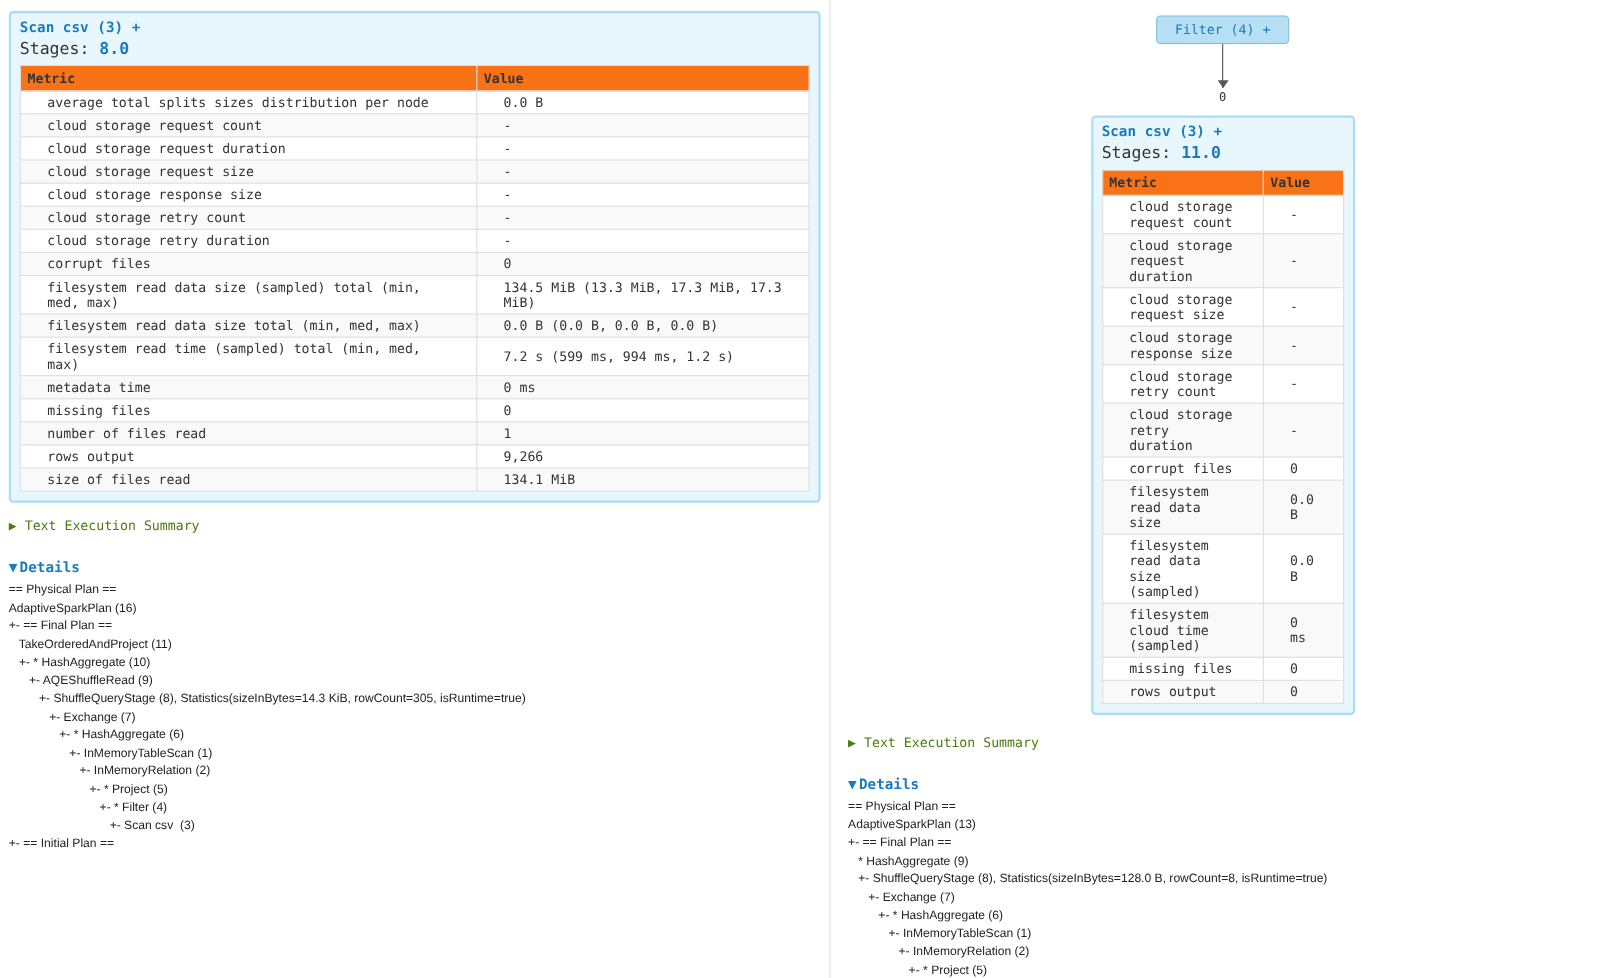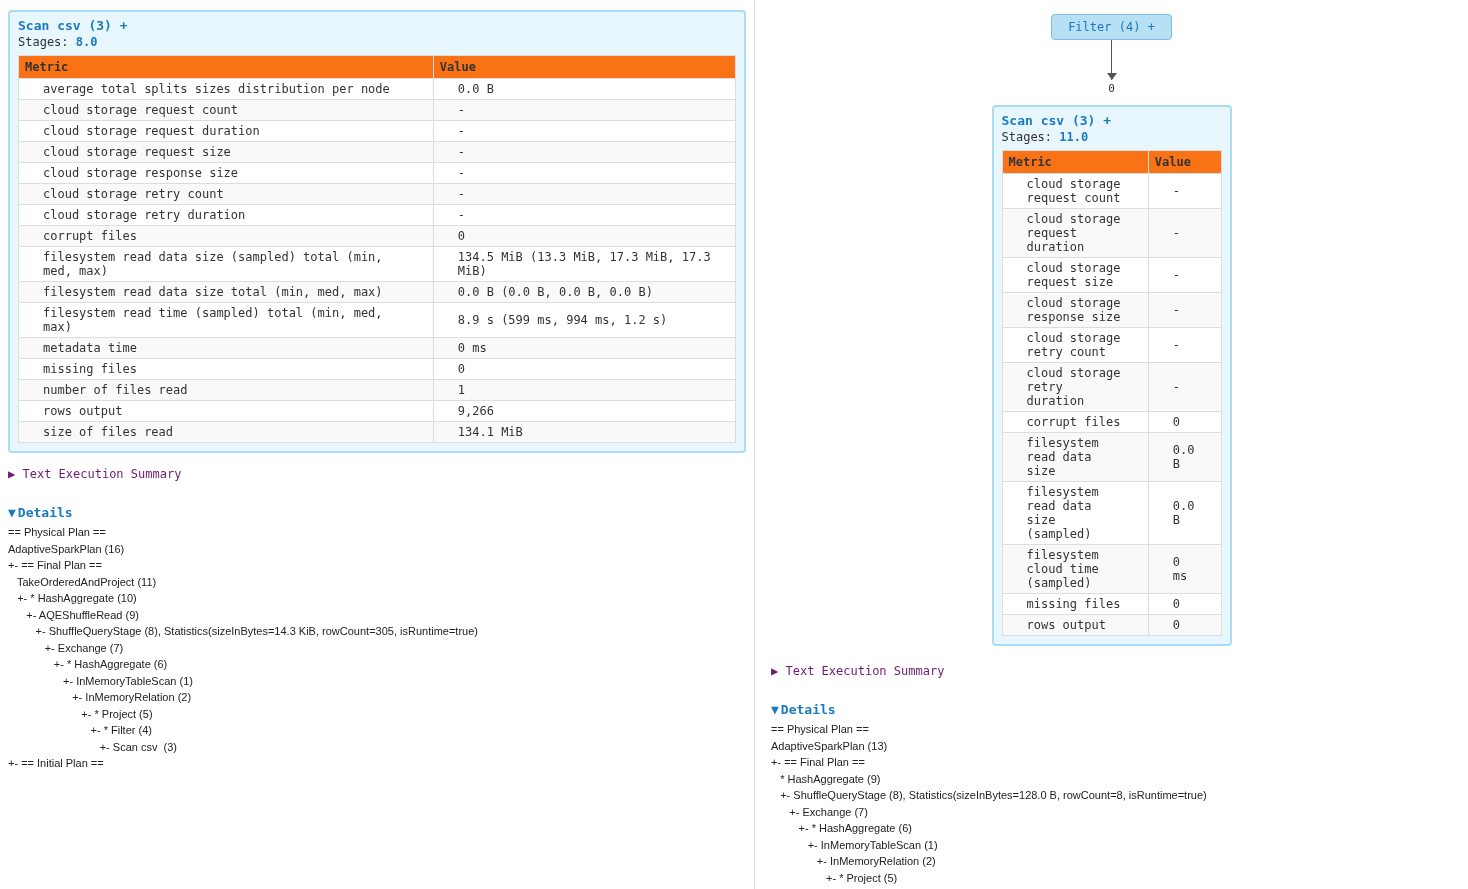--- a/index.html
+++ b/index.html
@@ -41,21 +41,21 @@
       font-size: 13px;
       font-weight: bold;
       color: #333;
       margin-bottom: 2px;
     }
     .scan-card-title span {
       color: #1a7abf;
       cursor: pointer;
     }
     .scan-stages {
-      font-size: 12px;
+      font-size: 15px;
       color: #333;
       margin-bottom: 6px;
     }
     .scan-stages .stage-num {
       color: #1a7abf;
       font-weight: bold;
     }
     .metrics-table {
       width: 100%;
       border-collapse: collapse;
@@ -72,21 +72,21 @@
     .metrics-table td {
       padding: 3px 24px;
       border: 1px solid #ddd;
     }
     .metrics-table tr:nth-child(even) td {
       background: #f9f9f9;
     }
 
     
     .text-exec-summary {
-      color: #701a75;
+      color: #4d7c0f;
       cursor: pointer;
       font-size: 12px;
       padding: 4px 0;
       display: block;
       margin-top: 6px;
     }
     .text-exec-summary:before {
       content: '▶ ';
     }
 
@@ -227,21 +227,21 @@
             <tr>
               <td>filesystem read data size (sampled) total (min, med, max)</td>
               <td>134.5 MiB (13.3 MiB, 17.3 MiB, 17.3 MiB)</td>
             </tr>
             <tr>
               <td>filesystem read data size total (min, med, max)</td>
               <td>0.0 B (0.0 B, 0.0 B, 0.0 B)</td>
             </tr>
             <tr>
               <td>filesystem read time (sampled) total (min, med, max)</td>
-              <td>8.9 s (599 ms, 994 ms, 1.2 s)</td>
+              <td>7.2 s (599 ms, 994 ms, 1.2 s)</td>
             </tr>
             <tr>
               <td>metadata time</td>
               <td>0 ms</td>
             </tr>
             <tr>
               <td>missing files</td>
               <td>0</td>
             </tr>
             <tr>

